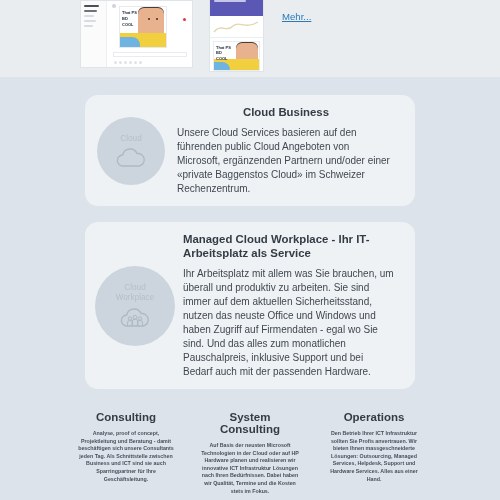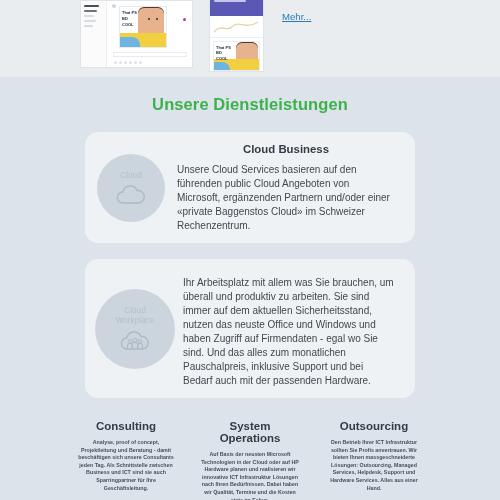--- a/index.html
+++ b/index.html
@@ -167,21 +167,20 @@
     <div class="car-text">
       <a class="car-more" href="#">Mehr...</a><br>
       
     </div>
 
   </div>
 </div>
 
 <div class="services">
 
-  <div class="sec-title">Unsere Dienstleistungen</div>
 
   <div class="card card1">
     <div class="circle c1">
       <span class="clabel">Cloud</span>
       <svg width="34" height="22" viewBox="0 0 34 22">
         <path d="M9 20 a5.5 5.5 0 0 1 -.3 -11 A7.5 7.5 0 0 1 23 7.6 A5.2 5.2 0 0 1 25 20 Z" fill="none" stroke="#aeb9c3" stroke-width="1.4" stroke-linejoin="round"></path>
       </svg>
     </div>
     <div class="card-body">
       <div class="card-h">Cloud Business</div>
@@ -197,35 +196,36 @@
         <path d="M10 21 a5.5 5.5 0 0 1 -.3 -11 A7.5 7.5 0 0 1 24 8.6 A5.2 5.2 0 0 1 26 21 Z" fill="none" stroke="#aeb9c3" stroke-width="1.4" stroke-linejoin="round"></path>
         <circle cx="13" cy="13.5" r="1.7" fill="none" stroke="#aeb9c3" stroke-width="1"></circle>
         <circle cx="18" cy="12.3" r="1.9" fill="none" stroke="#aeb9c3" stroke-width="1"></circle>
         <circle cx="23" cy="13.5" r="1.7" fill="none" stroke="#aeb9c3" stroke-width="1"></circle>
         <path d="M10.4 21 v-3 a2.6 2.6 0 0 1 5.2 0 v3" fill="none" stroke="#aeb9c3" stroke-width="1"></path>
         <path d="M15 21 v-3.8 a3 3 0 0 1 6 0 v3.8" fill="none" stroke="#aeb9c3" stroke-width="1"></path>
         <path d="M20.4 21 v-3 a2.6 2.6 0 0 1 5.2 0 v3" fill="none" stroke="#aeb9c3" stroke-width="1"></path>
       </svg>
     </div>
     <div class="card-body">
+      <div class="card-h">Managed Cloud Workplace - Ihr IT-Arbeitsplatz als Service</div>
       <div class="card-p">Ihr Arbeitsplatz mit allem was Sie brauchen, um überall und produktiv zu arbeiten. Sie sind immer auf dem aktuellen Sicherheitsstand, nutzen das neuste Office und Windows und haben Zugriff auf Firmendaten - egal wo Sie sind. Und das alles zum monatlichen Pauschalpreis, inklusive Support und bei Bedarf auch mit der passenden Hardware.</div>
     </div>
   </div>
 
   <div class="cols">
     <div class="col">
       <div class="col-h">Consulting</div>
       <div class="col-p">Analyse, proof of concept, Projektleitung und Beratung - damit beschäftigen sich unsere Consultants jeden Tag. Als Schnittstelle zwischen Business und ICT sind sie auch Sparringpartner für Ihre Geschäftsleitung.</div>
     </div>
     <div class="col">
-      <div class="col-h">System Operations</div>
+      <div class="col-h">System Consulting</div>
       <div class="col-p">Auf Basis der neusten Microsoft Technologien in der Cloud oder auf HP Hardware planen und realisieren wir innovative ICT Infrastruktur Lösungen nach Ihren Bedürfnissen. Dabei haben wir Qualität, Termine und die Kosten stets im Fokus.</div>
     </div>
     <div class="col">
-      <div class="col-h">Outsourcing</div>
+      <div class="col-h">Operations</div>
       <div class="col-p">Den Betrieb Ihrer ICT Infrastruktur sollten Sie Profis anvertrauen. Wir bieten Ihnen massgeschneiderte Lösungen: Outsourcing, Managed Services, Helpdesk, Support und Hardware Services. Alles aus einer Hand.</div>
     </div>
   </div>
 
   <div class="icons-row">
 
     
 
     
 

